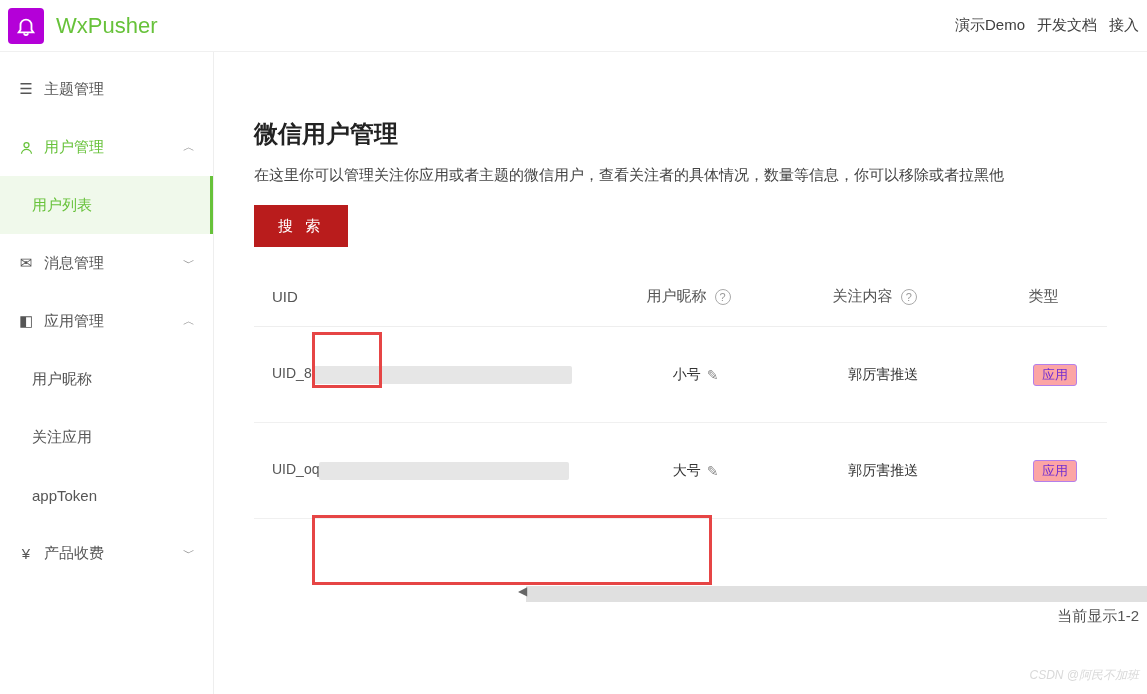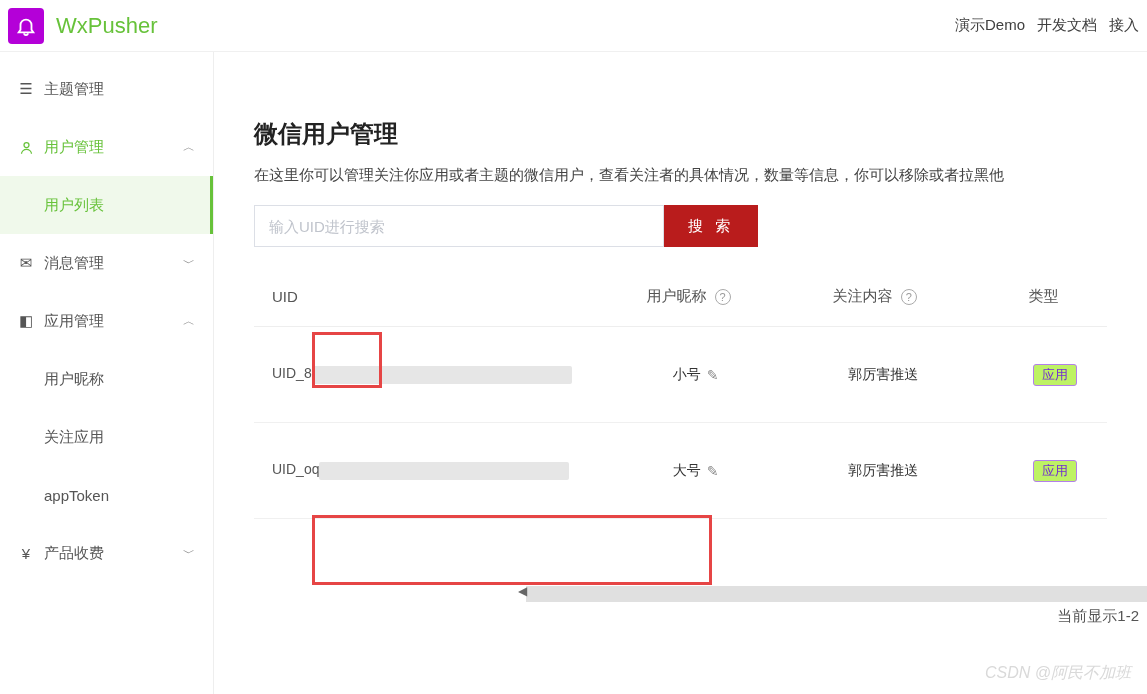--- a/index.html
+++ b/index.html
@@ -11,21 +11,21 @@
 .brand { color: #67c23a; font-size: 22px; font-weight: 500; }
 .header-links { margin-left: auto; display: flex; gap: 12px; }
 .header-links span { color: #404040; cursor: pointer; font-size: 15px; }
 
 .layout { display: flex; height: calc(100% - 52px); }
 .sidebar { width: 214px; background: #fff; border-right: 1px solid #eee; padding-top: 8px; }
 .menu-item { display: flex; align-items: center; height: 58px; padding: 0 18px; cursor: pointer; color: #555; font-size: 15px; }
 .menu-item.active { color: #67c23a; }
 .menu-item .m-icon { width: 16px; height: 16px; margin-right: 10px; display: inline-flex; align-items: center; justify-content: center; color: inherit; }
 .menu-item .chev { margin-left: auto; font-size: 12px; color: #888; }
-.menu-item.sub { padding-left: 44px; color: #555; }
+.menu-item.sub { padding-left: 32px; color: #555; }
 .menu-item.sub.active { background: #f0f9eb; color: #67c23a; border-right: 3px solid #67c23a; }
 
 .main { flex: 1; padding: 26px 40px 0 40px; position: relative; overflow: hidden; }
 .page-title { font-size: 24px; color: #222; margin-bottom: 16px; margin-top: 40px; }
 .page-desc { font-size: 15px; color: #444; margin-bottom: 20px; white-space: nowrap; }
 
 .search-row { display: flex; align-items: stretch; margin-bottom: 20px; }
 .search-input { width: 410px; border: 1px solid #dcdfe6; padding: 0 14px; height: 42px; font-size: 15px; outline: none; color: #333; }
 .search-input::placeholder { color: #c0c4cc; }
 .search-btn { background: #b91c1c; color: #fff; border: none; padding: 0 24px; cursor: pointer; font-size: 15px; height: 42px; letter-spacing: 4px; }
@@ -35,31 +35,31 @@
 .col-nick { width: 190px; }
 .col-follow { width: 200px; }
 .col-type { width: 80px; }
 .help-icon { display: inline-flex; width: 16px; height: 16px; border: 1px solid #aaa; border-radius: 50%; font-size: 11px; align-items: center; justify-content: center; color: #999; margin-left: 4px; }
 
 .table-row { display: flex; align-items: center; height: 96px; border-bottom: 1px solid #f0f0f0; }
 .uid-text { color: #555; position: relative; }
 .mask { display: inline-block; height: 18px; background: #e6e6e6; vertical-align: middle; border-radius: 2px; }
 .nick-edit { display: inline-flex; align-items: center; gap: 6px; margin-left: 48px; }
 .pencil { color: #888; cursor: pointer; font-size: 14px; }
-.badge-app { display: inline-block; border: 1px solid #b37feb; color: #722ed1; background: #bef264; padding: 1px 8px; border-radius: 3px; font-size: 13px; }
+.badge-app { display: inline-block; border: 1px solid #b37feb; color: #722ed1; background: #fca5a5; padding: 1px 8px; border-radius: 3px; font-size: 13px; }
 
 .redbox { position: absolute; border: 3px solid #e64545; background: transparent; pointer-events: none; }
 .redbox.r1 { left: 312px; top: 332px; width: 70px; height: 56px; }
 .redbox.r2 { left: 312px; top: 515px; width: 400px; height: 70px; }
 
 .scroll-hint { position: absolute; left: 312px; right: 0; bottom: 92px; height: 16px; background: #e0e0e0; }
 .scroll-hint::before { content: "◀"; position: absolute; left: -8px; top: -2px; font-size: 12px; color: #666; }
 .pager { position: absolute; right: 8px; bottom: 68px; color: #555; font-size: 15px; }
 
-.watermark { position: absolute; right: 16px; bottom: 10px; color: #d9d9d9; font-size: 16px; font-style: italic; pointer-events: none; }
+.watermark { position: absolute; right: 8px; bottom: 10px; color: #d9d9d9; font-size: 12px; font-style: italic; pointer-events: none; }
 </style>
 </head>
 <body>
 
 <div class="header">
   <div class="logo-box">
     <svg width="22" height="22" viewBox="0 0 24 24" fill="none" stroke="white" stroke-width="2">
         <path d="M18 16v-5a6 6 0 10-12 0v5l-2 3h16l-2-3z"></path>
         <path d="M10 20a2 2 0 004 0"></path>
       </svg>
@@ -121,21 +121,20 @@
       <span>产品收费</span>
       <span class="chev">﹀</span>
     </div>
   </div>
 
   <div class="main">
     <h2 class="page-title">微信用户管理</h2>
     <div class="page-desc">在这里你可以管理关注你应用或者主题的微信用户，查看关注者的具体情况，数量等信息，你可以移除或者拉黑他</div>
 
     <div class="search-row">
-      <input class="search-input" placeholder="输入UID进行搜索" style="">
       <button class="search-btn">搜 索</button>
     </div>
 
     <div class="table-head">
       <div class="col-uid">UID</div>
       <div class="col-nick">
         <span>用户昵称</span>
         <span class="help-icon">?</span>
       </div>
       <div class="col-follow">

